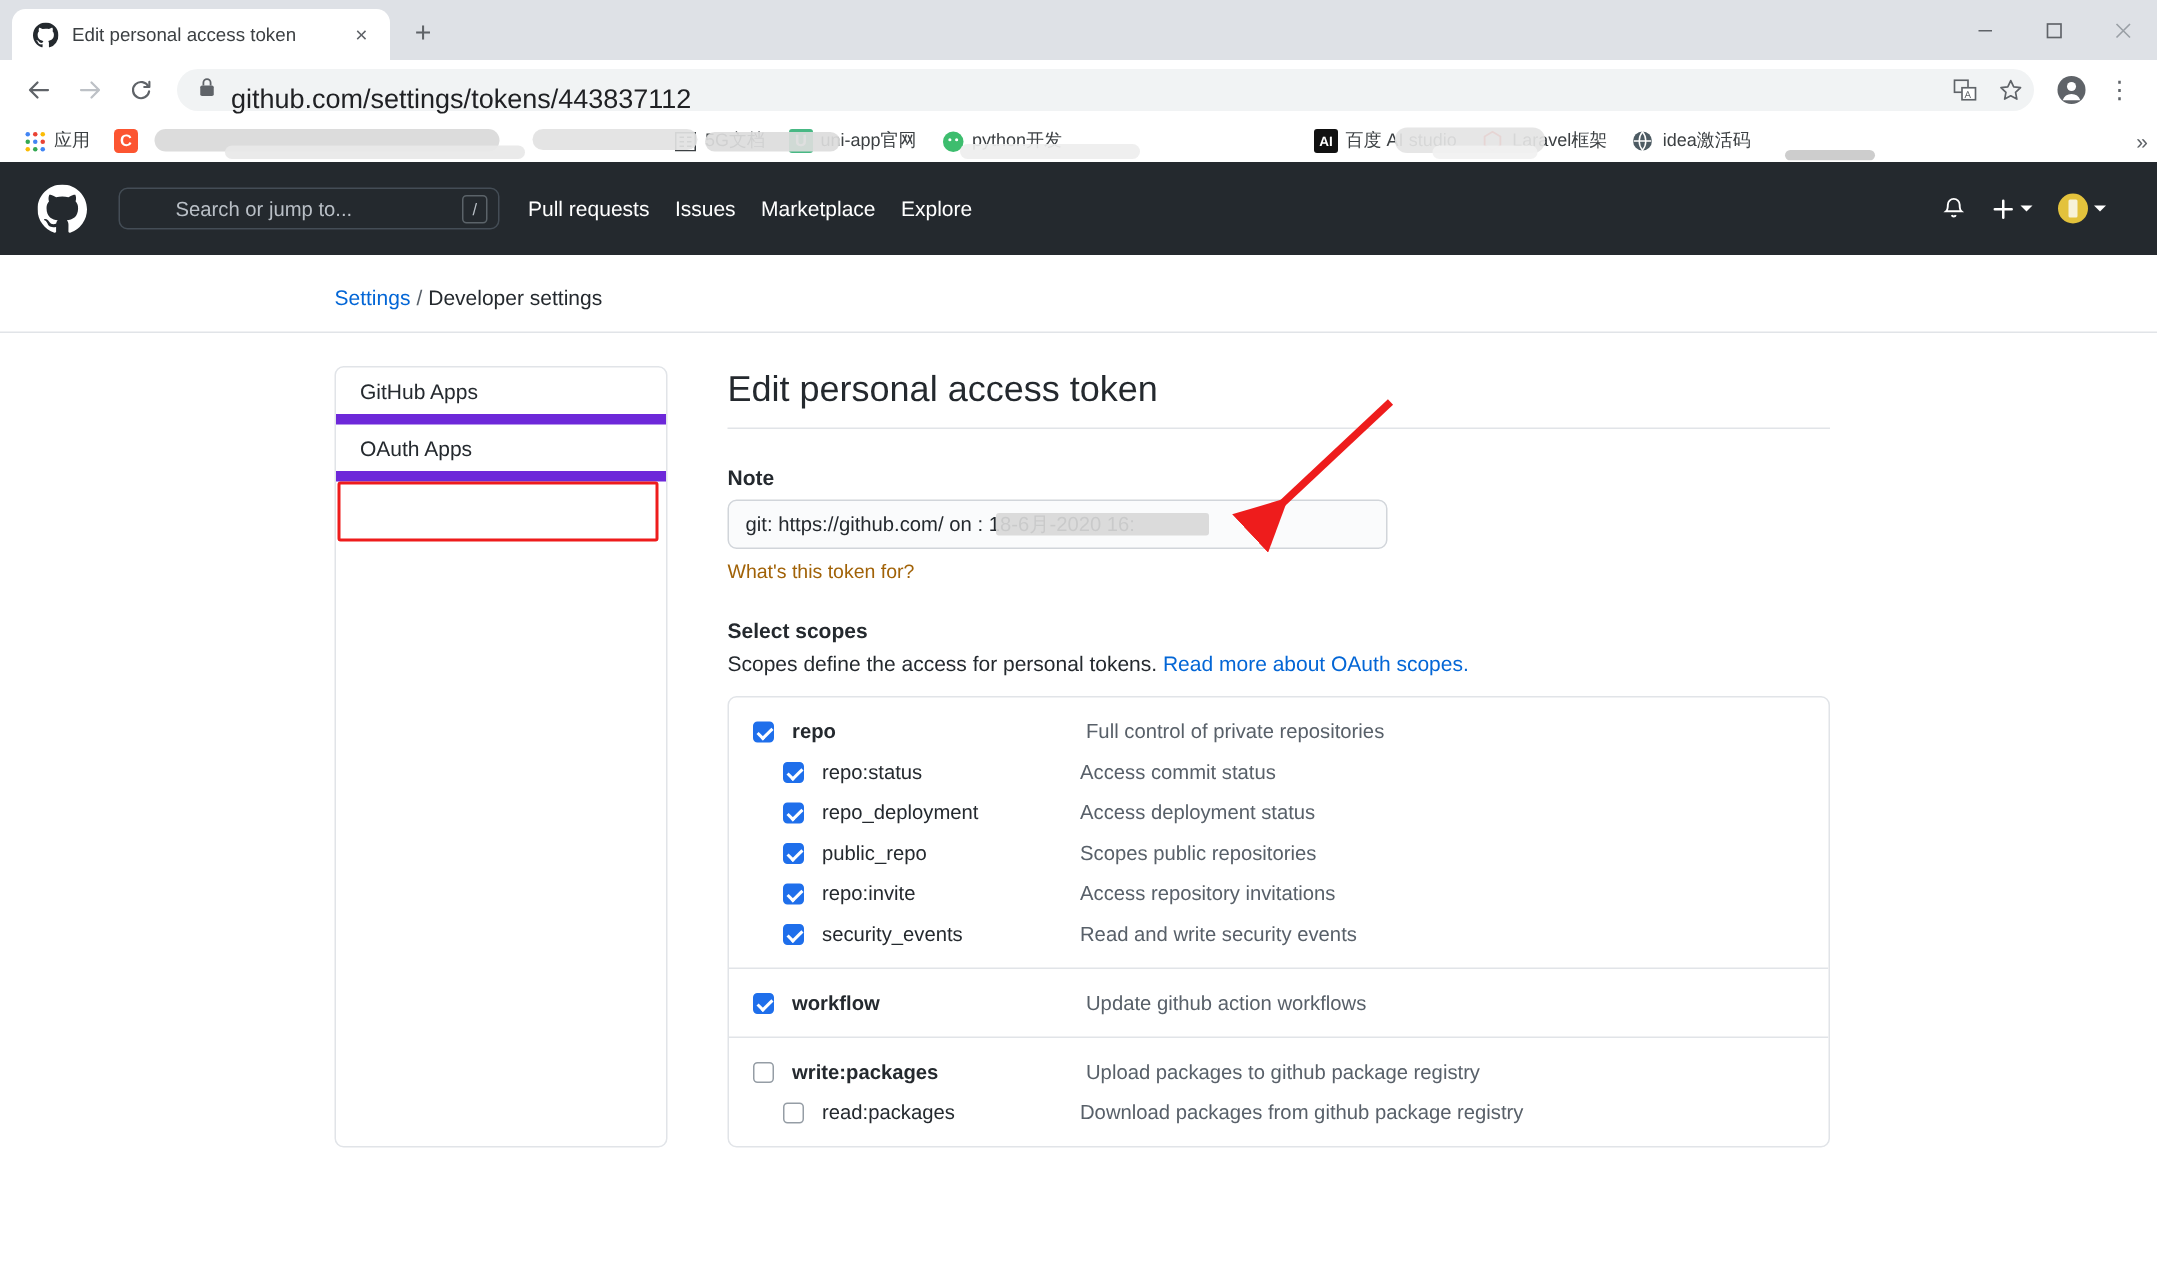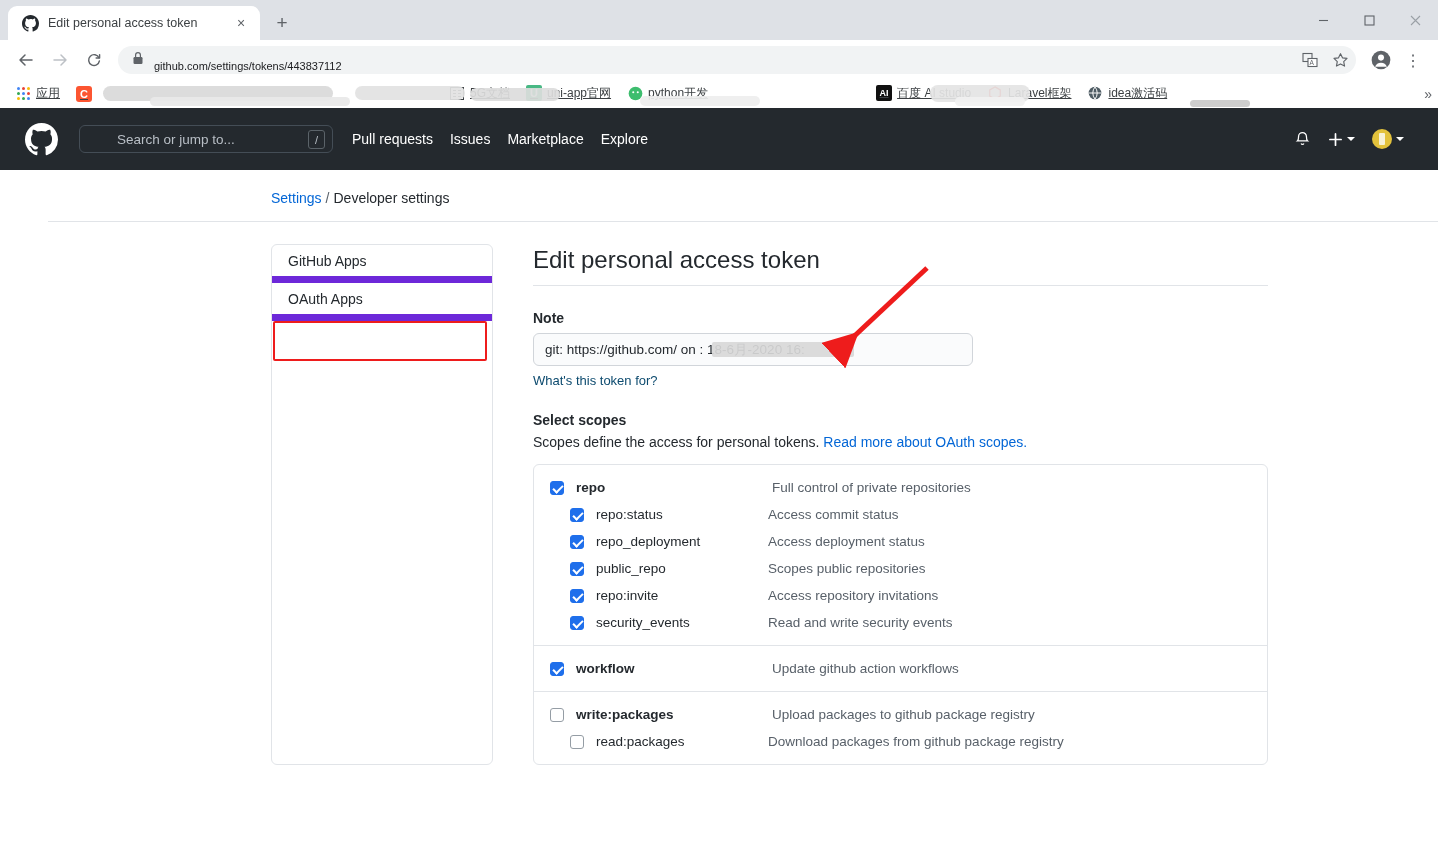--- a/index.html
+++ b/index.html
@@ -60,21 +60,21 @@
     display: flex; align-items: center; justify-content: center;
     color: #5f6368;
   }
   .navbtn.disabled { color: #bdc1c6; }
   .omnibox {
     flex: 1 1 auto; height: 28px; background: #f1f3f4;
     border-radius: 14px; margin: 0 8px 0 6px;
     display: flex; align-items: center; padding: 0 14px;
     gap: 10px; position: relative;
   }
-  .omnibox-url { font-size: 11px; color: #202124; margin-top: 12px; }
+  .omnibox-url { font-size: 18px; color: #202124; margin-top: 12px; }
   .omni-actions {
     position: absolute; right: 2px; top: 0; height: 28px;
     display: flex; align-items: center; gap: 2px;
   }
   .omni-icon {
     width: 28px; height: 28px;
     display: flex; align-items: center; justify-content: center;
     color: #5f6368;
   }
   .profilebtn, .menubtn {
@@ -83,23 +83,23 @@
     color: #5f6368;
   }
 
   .bookmarks {
     height: 28px; background: #ffffff;
     display: flex; align-items: center; padding: 0 8px;
     gap: 2px; position: relative; overflow: hidden;
     border-bottom: 1px solid #ffffff;
   }
   .bm {
-    display: flex; align-items: flex-start; gap: 5px;
+    display: flex; align-items: flex-end; gap: 5px;
     padding: 3px 7px; border-radius: 4px;
-    font-size: 12px; color: #3c4043; white-space: nowrap; text-decoration: underline;
+    font-size: 12px; color: #3c4043; white-space: nowrap;
   }
   .bm-ico {
     width: 16px; height: 16px; flex: 0 0 16px;
     display: flex; align-items: center; justify-content: center;
     font-size: 11px;
   }
   .apps-grid {
     display: grid; grid-template-columns: repeat(3, 3px);
     grid-template-rows: repeat(3, 3px); gap: 2px;
   }
@@ -148,21 +148,21 @@
   .avatar {
     width: 20px; height: 20px; border-radius: 50%;
     background: #e3c23c; display: block; position: relative; overflow: hidden;
   }
   .avatar::before {
     content: ""; position: absolute; left: 7px; top: 4px;
     width: 6px; height: 12px; background: #f7f2d8; border-radius: 1px;
   }
 
   
-  .page { background: #ffffff; height: 629px; position: relative; padding-left: 48px; }
+  .page { background: #ffffff; height: 629px; position: relative; }
   .breadcrumb {
     padding: 20px 0 0 223px; font-size: 14px; color: #24292e;
     height: 52px; border-bottom: 1px solid #e1e4e8;
   }
   .breadcrumb a { color: #0366d6; text-decoration: none; }
   .breadcrumb .sep { color: #586069; margin: 0 4px; }
 
   .content {
     display: flex; padding: 22px 0 0 223px; gap: 40px;
   }
@@ -223,21 +223,21 @@
     font-size: 14px; font-weight: 600; color: #24292e;
     margin: 22px 0 7px 0;
   }
   .note-input {
     width: 440px; height: 33px; border: 1px solid #d1d5da;
     border-radius: 6px; background: #fafbfc;
     display: flex; align-items: center; padding: 0 11px;
     font-size: 13.5px; color: #24292e; position: relative;
     white-space: nowrap; overflow: hidden;
   }
-  .field-help { font-size: 13px; color: #0c4a6e; margin-top: 7px; }
+  .field-help { font-size: 13px; color: #a16207; margin-top: 7px; }
 
   .section-title {
     font-size: 14px; font-weight: 600; color: #24292e; margin: 24px 0 6px 0;
   }
   .section-desc { font-size: 14px; color: #24292e; margin-bottom: 14px; }
   .section-desc a { color: #0366d6; text-decoration: none; }
 
   .scopes {
     border: 1px solid #e1e4e8; border-radius: 6px; overflow: hidden;
   }

